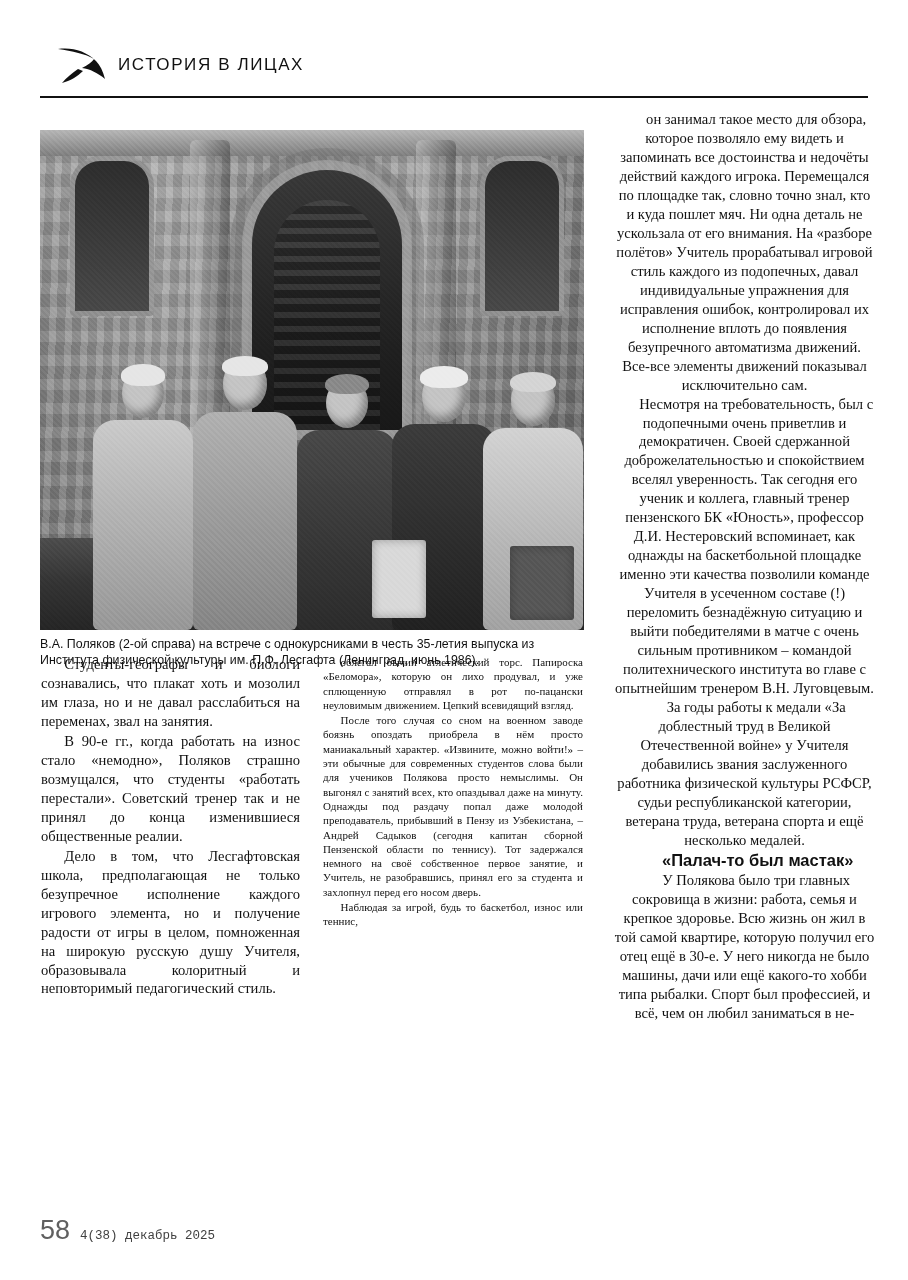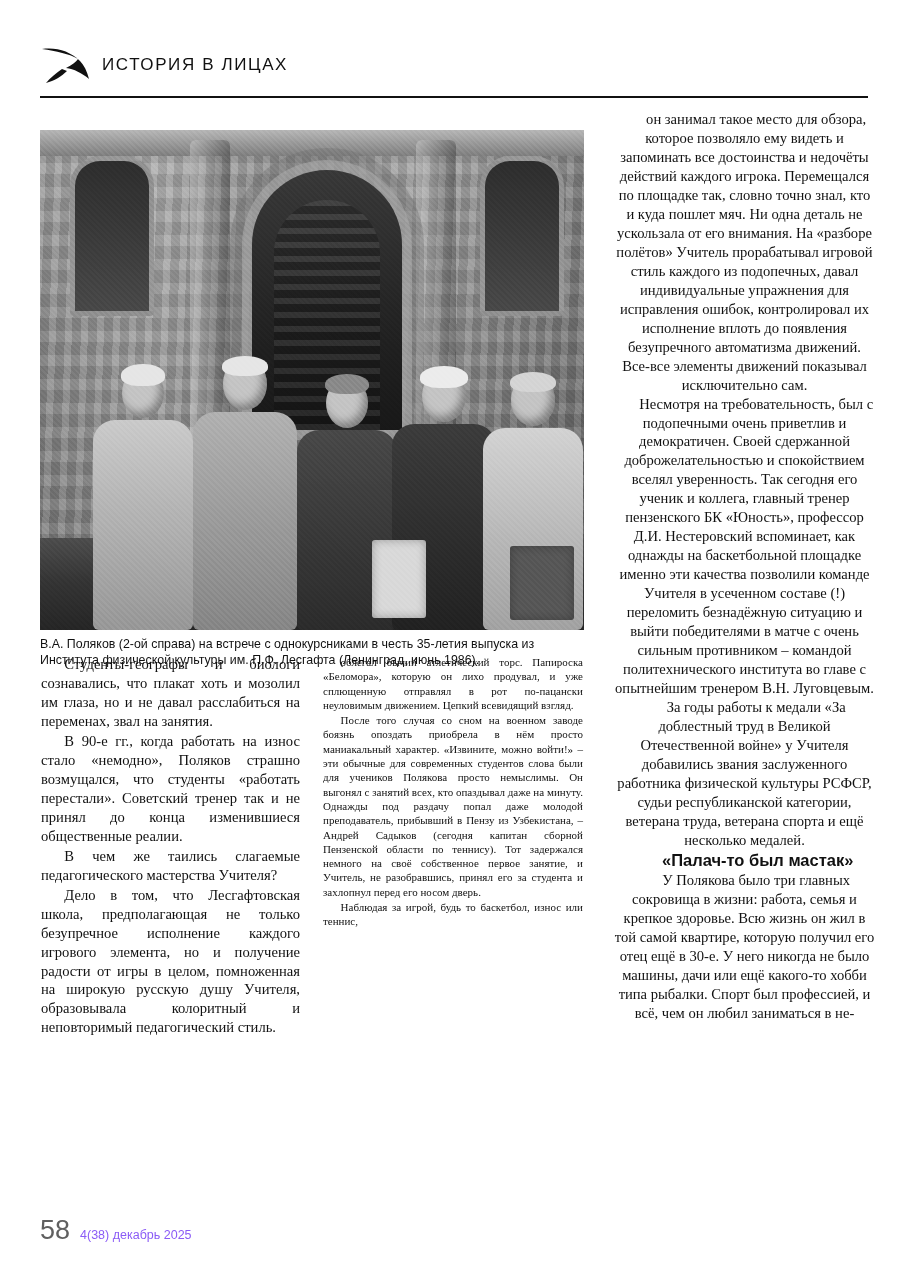--- a/index.html
+++ b/index.html
@@ -19,21 +19,21 @@
     position: relative;
     width: 908px;
     height: 1280px;
     box-sizing: border-box;
     padding: 0;
   }
 
   
   .header {
     position: absolute;
-    left: 40px;
+    left: 56px;
     top: 38px;
     width: 828px;
     height: 54px;
     display: flex;
     align-items: center;
   }
   .swallow {
     width: 52px;
     height: 40px;
     margin-right: 10px;
@@ -238,23 +238,23 @@
     align-items: baseline;
   }
   .folio {
     font-family: "Liberation Sans", sans-serif;
     font-size: 27px;
     color: #5f5f5f;
     font-weight: 400;
     margin-right: 10px;
   }
   .issue {
-    font-family: Liberation Sans, sans-serif;
+    font-family: Liberation Mono, monospace;
     font-size: 12.5px;
-    color: #8b5cf6;
+    color: #404040;
   }
 </style>
 </head>
 <body>
 
 <div class="page">
 
   <div class="header">
     <span class="swallow">
       <svg viewBox="0 0 52 40" width="52" height="40" aria-hidden="true">
@@ -311,21 +311,20 @@
       <div class="bag" style="left:470px; bottom:10px; width:64px; height:74px; background:#5b5751;"></div>
 
       <div class="grain"></div>
     </div>
     <div class="caption">В.А. Поляков (2-ой справа) на встрече с однокурсниками в честь 35-летия выпуска из Института физической культуры им. П.Ф. Лесгафта (Ленинград, июнь 1986).</div>
   </div>
 
   <div class="col-left-body">
     <p>Студенты-географы и биологи сознавались, что плакат хоть и мозолил им глаза, но и не давал расслабиться на переменах, звал на занятия.</p>
     <p>В 90-е гг., когда работать на износ стало «немодно», Поляков страшно возмущался, что студенты «работать перестали». Советский тренер так и не принял до конца изменившиеся общественные реалии.</p>
-    <p>В чем же таились слагаемые педагогического мастерства Учителя?</p>
     <p>Дело в том, что Лесгафтовская школа, предполагающая не только безупречное исполнение каждого игрового элемента, но и получение радости от игры в целом, помноженная на широкую русскую душу Учителя, образовывала колоритный и неповторимый педагогический стиль.</p>
   </div>
 
   <div class="col-mid-body">
     <p>облегал бычий атлетический торс. Папироска «Беломора», которую он лихо продувал, и уже сплющенную отправлял в рот по-пацански неуловимым движением. Цепкий всевидящий взгляд.</p>
     <p>После того случая со сном на военном заводе боязнь опоздать приобрела в нём просто маниакальный характер. «Извините, можно войти!» – эти обычные для современных студентов слова были для учеников Полякова просто немыслимы. Он выгонял с занятий всех, кто опаздывал даже на минуту. Однажды под раздачу попал даже молодой преподаватель, прибывший в Пензу из Узбекистана, – Андрей Садыков (сегодня капитан сборной Пензенской области по теннису). Тот задержался немного на своё собственное первое занятие, и Учитель, не разобравшись, принял его за студента и захлопнул перед его носом дверь.</p>
     <p>Наблюдая за игрой, будь то баскетбол, износ или теннис,</p>
   </div>
 
   <div class="col col-right">

